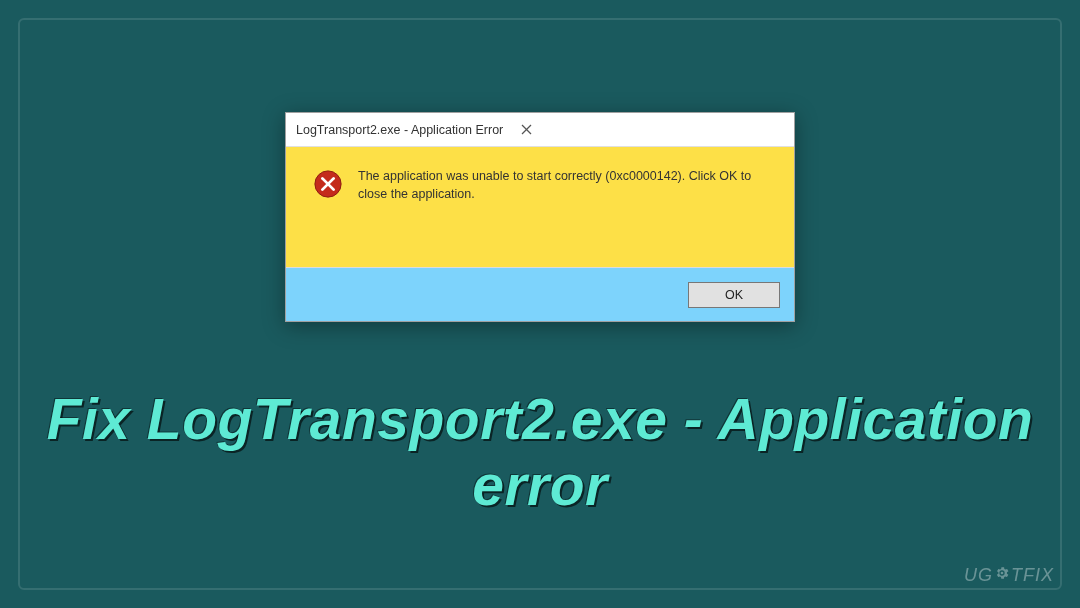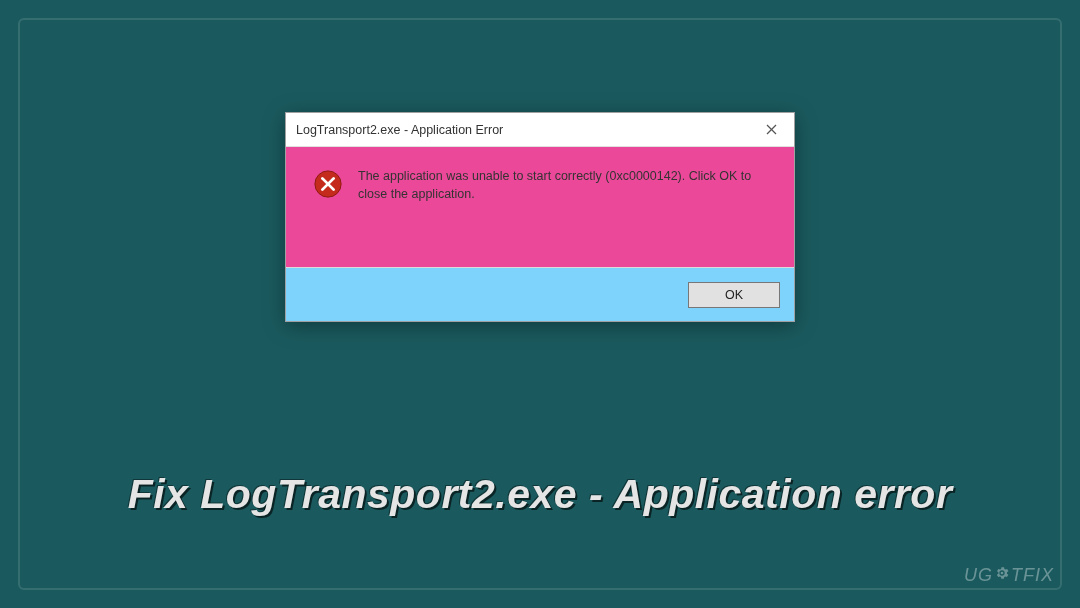--- a/index.html
+++ b/index.html
@@ -34,21 +34,21 @@
       border: 1px solid #a0a0a0;
       box-shadow: 0 4px 20px rgba(0,0,0,0.35);
       display: flex;
       flex-direction: column;
     }
     .titlebar {
       height: 34px;
       background-color: #ffffff;
       display: flex;
       align-items: center;
-      justify-content: space-between;
+      justify-content: flex-start;
       padding-left: 10px;
       border-bottom: 1px solid #e0e0e0;
     }
     .titlebar-text {
       font-size: 12.5px;
       color: #333;
     }
     .close-btn {
       width: 46px;
       height: 34px;
@@ -60,21 +60,21 @@
     .close-btn svg {
       width: 11px;
       height: 11px;
       stroke: #555;
       stroke-width: 1.2;
     }
     .dialog-body {
       flex: 1;
       display: flex;
       padding: 20px 22px 10px 22px;
-      background-color: #ec4899;
+      background-color: #fde047;
     }
     .icon-wrap {
       flex: 0 0 40px;
       display: flex;
       align-items: flex-start;
       justify-content: center;
       padding-top: 2px;
     }
     .error-icon-svg {
       width: 30px;
@@ -107,24 +107,24 @@
       color: #222;
       cursor: pointer;
       font-family: inherit;
     }
     .headline {
       position: absolute;
       bottom: 90px;
       left: 0;
       right: 0;
       text-align: center;
-      font-size: 41px;
+      font-size: 57px;
       font-weight: 700;
       font-style: italic;
-      color: #e5e5e5;
+      color: #5eead4;
       text-shadow: 2px 2px 0 rgba(0,0,0,0.6), -1px -1px 0 rgba(0,0,0,0.4);
       letter-spacing: 0.5px;
     }
     .watermark {
       position: absolute;
       bottom: 22px;
       right: 26px;
       font-size: 18px;
       color: rgba(255,255,255,0.35);
       font-weight: 500;

